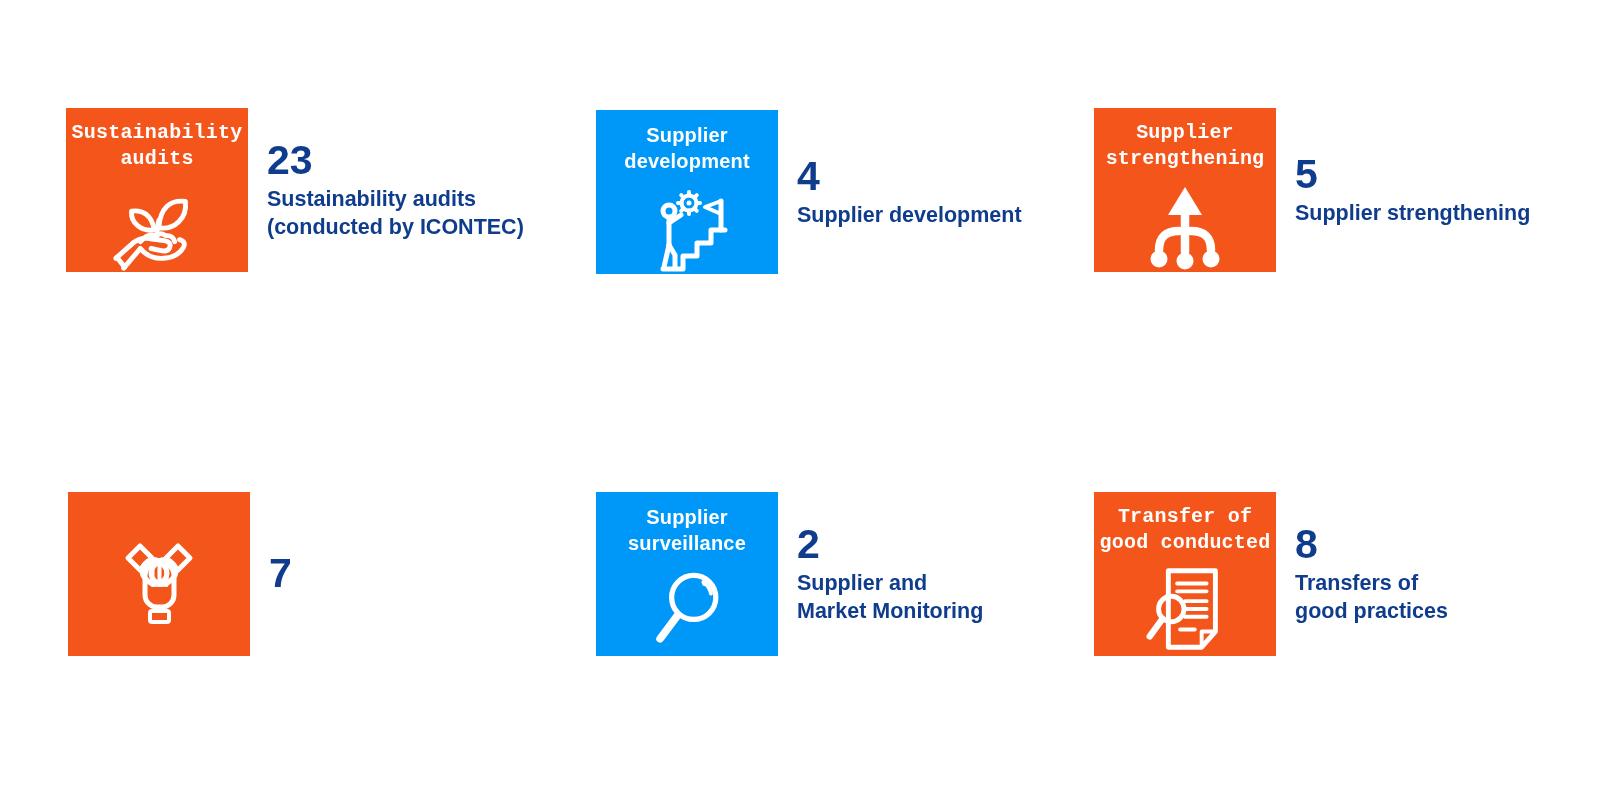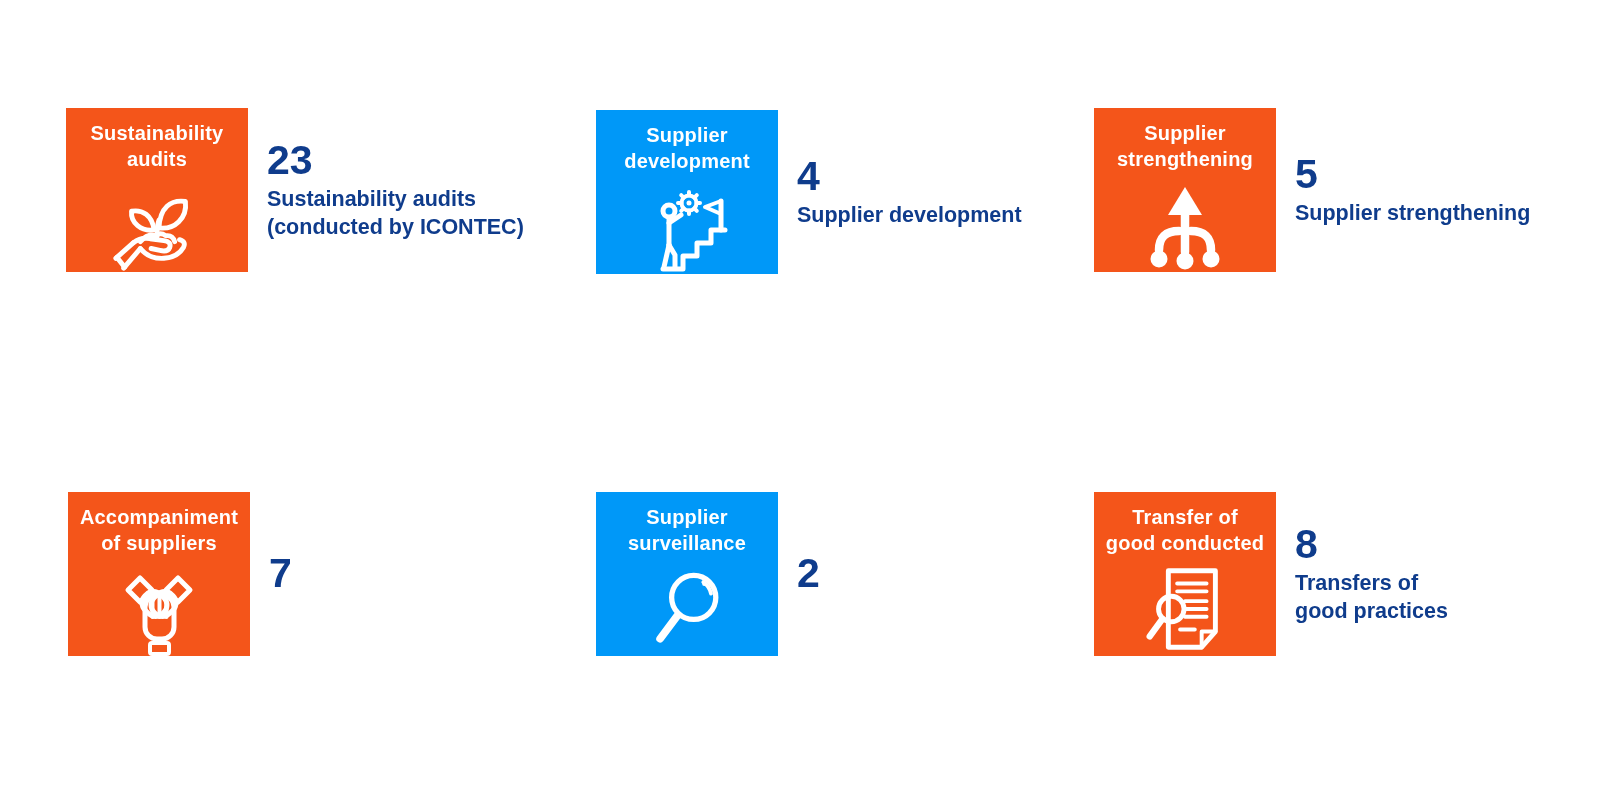--- a/index.html
+++ b/index.html
@@ -11,21 +11,21 @@
     font-family:"Liberation Sans", sans-serif;
   }
   .card { position:absolute; display:flex; align-items:center; gap:19px; }
   .square {
     width:182px; height:164px;
     box-sizing:border-box;
     display:flex; flex-direction:column; align-items:center;
     padding:12px 4px 8px;
     flex:0 0 auto;
   }
-  .square.orange { background:var(--c-orange,#F4551A); }
+  .square.orange { background:var(--c-orange,#F4551A);font-family:Liberation Mono, monospace; }
   .square.blue   { background:var(--c-blue,#0098F8); }
   .sq-label {
     color:var(--c-tile_label,#ffffff);
     font-weight:700; font-size:20px; line-height:1.32;
     text-align:center; white-space:pre-line; letter-spacing:0.2px;
   }
   .sq-icon { flex:1; display:flex; align-items:center; justify-content:center; margin-top:2px; }
   .sq-icon svg { display:block; }
   .info { display:flex; flex-direction:column; }
   .num  { color:var(--c-navy,#0F3C8C); font-size:41px; font-weight:700; line-height:1.05; }
@@ -112,22 +112,20 @@
     </div>
   </div>
   <div class="info">
     <div class="num">5</div>
     <div class="desc">Supplier strengthening</div>
   </div>
 </section>
 
 <section class="card" id="card-3">
   <div class="square orange">
-    <div class="sq-label">Accompaniment
-of suppliers</div>
     <div class="sq-icon">
       <svg width="100" height="100" viewBox="0 0 100 100">
         <path class="ic" d="M19 31 L31 19 L43 31 L31 43 Z"></path>
         <path class="ic" d="M81 31 L69 19 L57 31 L69 43 Z"></path>
         <rect class="ic" x="33" y="34" width="25" height="22" rx="10" transform="rotate(45 45.5 45)"></rect>
         <rect class="ic" x="42" y="34" width="25" height="22" rx="10" transform="rotate(-45 54.5 45)"></rect>
         <rect class="ic" x="36" y="36" width="29" height="44" rx="12" fill="var(--c-orange,#F4551A)"></rect>
         <path class="ic ic-thin" d="M43.5 40 V58 M50.5 38 V58 M57.5 40 V58"></path>
         <rect class="ic ic-thin" x="41" y="84" width="19" height="11" rx="2"></rect>
       </svg>
@@ -146,20 +144,22 @@
       <svg width="96" height="96" viewBox="0 0 100 100">
         <circle class="ic" style="stroke-width:5.5" cx="57" cy="40" r="23"></circle>
         <path class="ic ic-thin" d="M67 24 A19 19 0 0 1 75 36"></path>
         <circle class="ic-fill" cx="68" cy="26" r="2.2"></circle>
         <path class="ic" style="stroke-width:8" d="M40 59 L22 83"></path>
       </svg>
     </div>
   </div>
   <div class="info">
     <div class="num">2</div>
+    <div class="desc">Supplier and
+Market Monitoring</div>
   </div>
 </section>
 
 <section class="card" id="card-5">
   <div class="square orange">
     <div class="sq-label">Transfer of
 good conducted</div>
     <div class="sq-icon">
       <svg width="98" height="98" viewBox="0 0 100 100">
         <path class="ic" d="M33 12 H81 V74 L67 90 H33 Z"></path>

